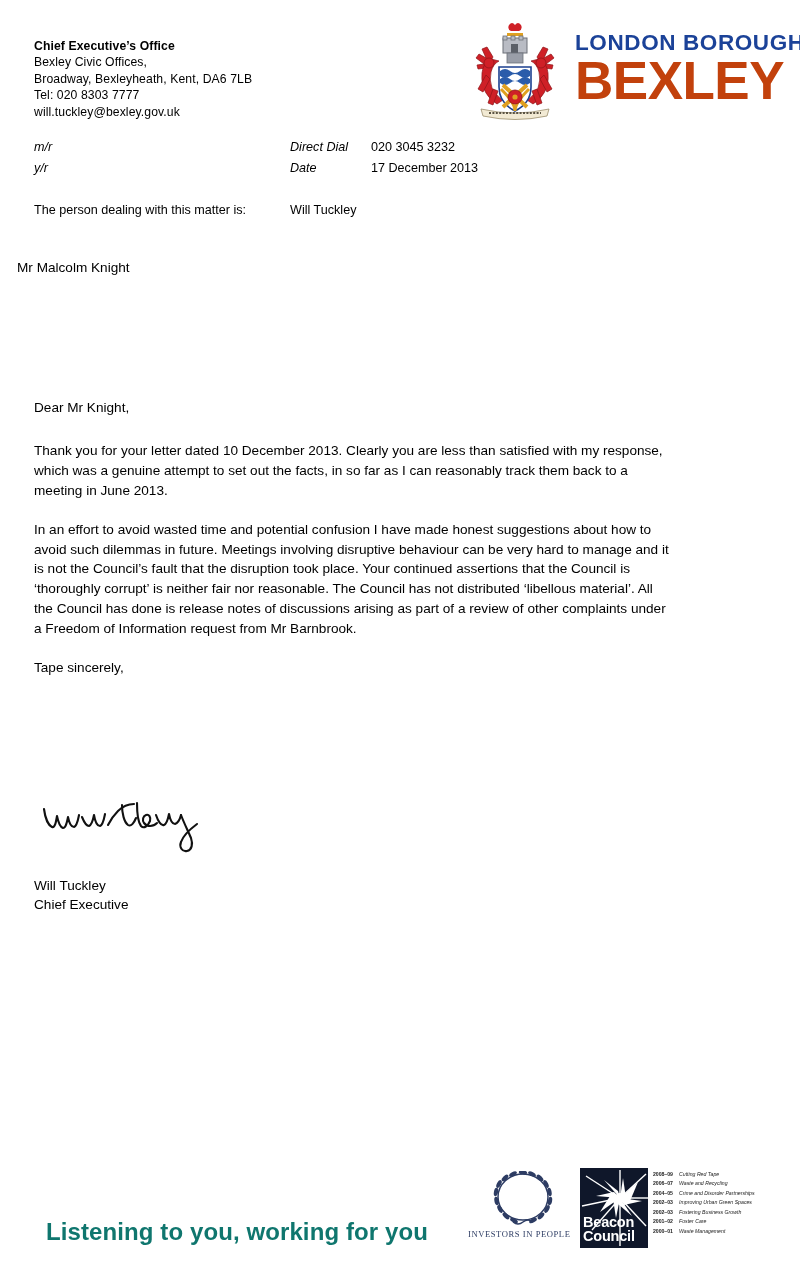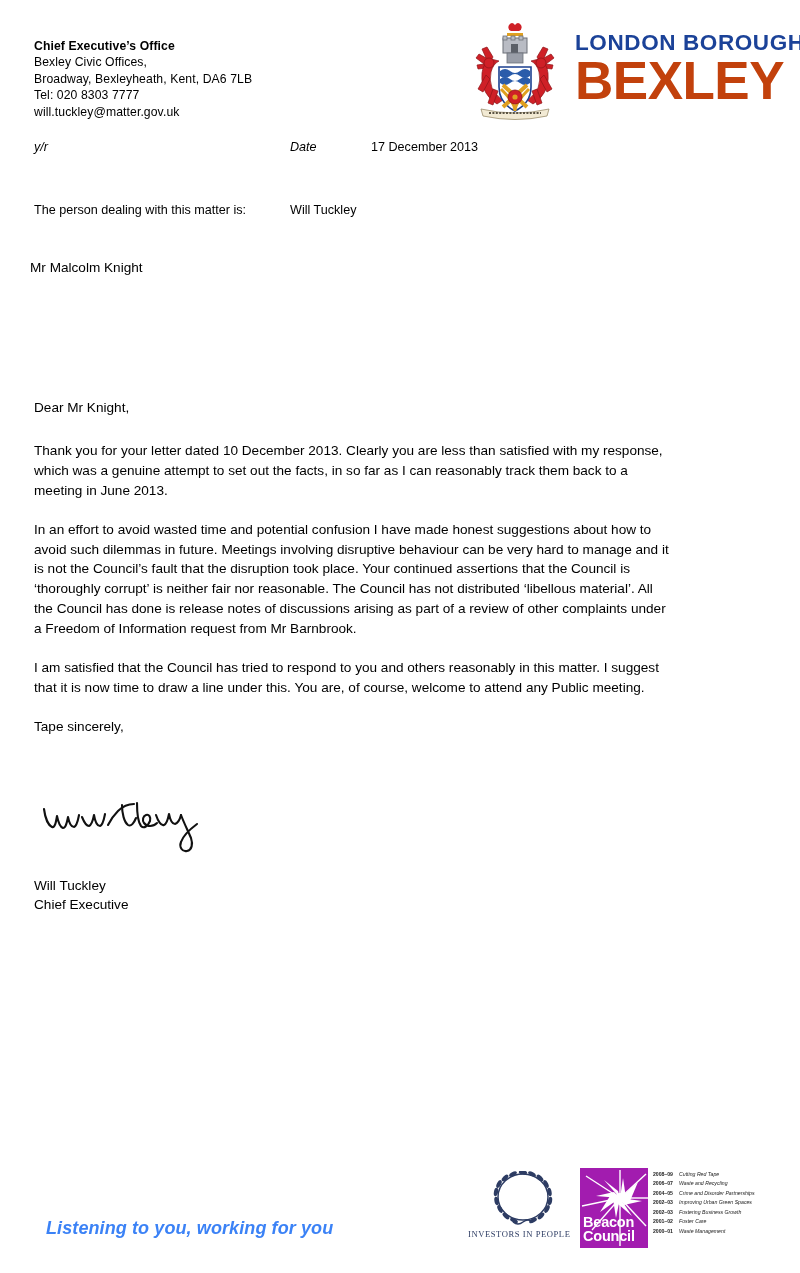--- a/index.html
+++ b/index.html
@@ -116,21 +116,21 @@
     left: 0;
   }
   .dealing-name {
     position: absolute;
     left: 256px;
   }
 
   
   .addressee {
     position: absolute;
-    left: 30px;
+    left: 17px;
     top: 259px;
     font-size: 13.6px;
     line-height: 18px;
   }
   .addressee .email-line {
     margin-top: 16px;
   }
 
   
   .body-copy {
@@ -165,24 +165,23 @@
     top: 876px;
     font-size: 13.6px;
     line-height: 19.4px;
   }
 
   
   .slogan {
     position: absolute;
     left: 46px;
     top: 1218px;
-    font-size: 18px;
-    font-weight: bold;
-    font-style: italic;
-    color: #3b82f6;
+    font-size: 24px;
+    font-weight: bold;
+    color: #0f766e;
     letter-spacing: 0.1px;
     white-space: nowrap;
   }
 
   .footer-logos {
     position: absolute;
     left: 468px;
     top: 1165px;
     width: 310px;
     height: 92px;
@@ -212,21 +211,21 @@
     color: #2d3c63;
     white-space: nowrap;
   }
 
   .beacon {
     position: absolute;
     left: 112px;
     top: 3px;
     width: 68px;
     height: 80px;
-    background: #a21caf;
+    background: #0f172a;
     overflow: hidden;
   }
   .beacon-text {
     position: absolute;
     left: 3px;
     bottom: 4px;
     color: #ffffff;
     font-weight: bold;
     font-size: 14.5px;
     line-height: 14.6px;
@@ -260,21 +259,21 @@
 
 <div class="page">
 
   <div class="letterhead">
 
     <div class="sender-block">
       <div class="org">Chief Executive’s Office</div>
       <div>Bexley Civic Offices,</div>
       <div>Broadway, Bexleyheath, Kent, DA6 7LB</div>
       <div>Tel: 020 8303 7777</div>
-      <div>will.tuckley@matter.gov.uk</div>
+      <div>will.tuckley@bexley.gov.uk</div>
     </div>
 
     <div class="logo-wrap">
 
       <svg class="crest" viewBox="0 0 104 104">
 
         <g>
           <path d="M46 6 q3 -4 6 0 q3 -4 6 0 q2 4 -2 6 l-8 0 q-4 -2 -2 -6 z" fill="#cf2027"></path>
           <path d="M44 14 h16 v3 h-16 z" fill="#e0a020"></path>
         </g>
@@ -321,40 +320,44 @@
 
       <div class="logo-text">
         <div class="logo-line1">LONDON BOROUGH OF</div>
         <div class="logo-line2">BEXLEY</div>
       </div>
     </div>
   </div>
 
   <div class="ref-block">
     <div class="ref-row">
+      <span class="ref-left">m/r</span>
+      <span class="ref-mid">Direct Dial</span>
+      <span class="ref-val">020 3045 3232</span>
+    </div>
+    <div class="ref-row">
       <span class="ref-left">y/r</span>
       <span class="ref-mid">Date</span>
       <span class="ref-val">17 December 2013</span>
     </div>
   </div>
 
   <div class="dealing-row">
     <span class="dealing-label">The person dealing with this matter is:</span>
     <span class="dealing-name">Will Tuckley</span>
   </div>
 
   <div class="addressee">
     <div>Mr Malcolm Knight</div>
   </div>
 
   <div class="body-copy">
     <p class="salutation">Dear Mr Knight,</p>
     <p>Thank you for your letter dated 10 December 2013.  Clearly you are less than satisfied with my response, which was a genuine attempt to set out the facts, in so far as I can reasonably track them back to a meeting in June 2013.</p>
     <p>In an effort to avoid wasted time and potential confusion I have made honest suggestions about how to avoid such dilemmas in future.  Meetings involving disruptive behaviour can be very hard to manage and it is not the Council’s fault that the disruption took place.  Your continued assertions that the Council is ‘thoroughly corrupt’ is neither fair nor reasonable.  The Council has not distributed ‘libellous material’.  All the Council has done is release notes of discussions arising as part of a review of other complaints under a Freedom of Information request from Mr Barnbrook.</p>
-    <p>I am satisfied that the Council has tried to respond to you and others reasonably in this matter.  I suggest that it is now time to draw a line under this.  You are, of course, welcome to attend any Public meeting.</p>
     <p class="signoff">Tape sincerely,</p>
   </div>
 
   <svg class="signature" viewBox="0 0 180 62">
     <g fill="none" stroke="#111111" stroke-width="2.1" stroke-linecap="round" stroke-linejoin="round">
       <path d="M8 16 C9 24, 12 32, 16 34 C19 35, 20 29, 21 23 C22 28, 24 34, 27 35 C30 35, 31 29, 32 24
                C33 29, 35 34, 38 34 C41 33, 42 27, 43 22"></path>
       <path d="M46 24 C48 29, 50 33, 53 33 C56 32, 57 27, 58 22 C59 28, 61 33, 64 33 C67 32, 68 26, 69 21"></path>
       <path d="M72 32 C74 28, 78 22, 82 18 C86 14, 92 11, 98 11"></path>
       <path d="M86 12 C86 20, 88 29, 92 32 C95 34, 98 30, 100 25"></path>

